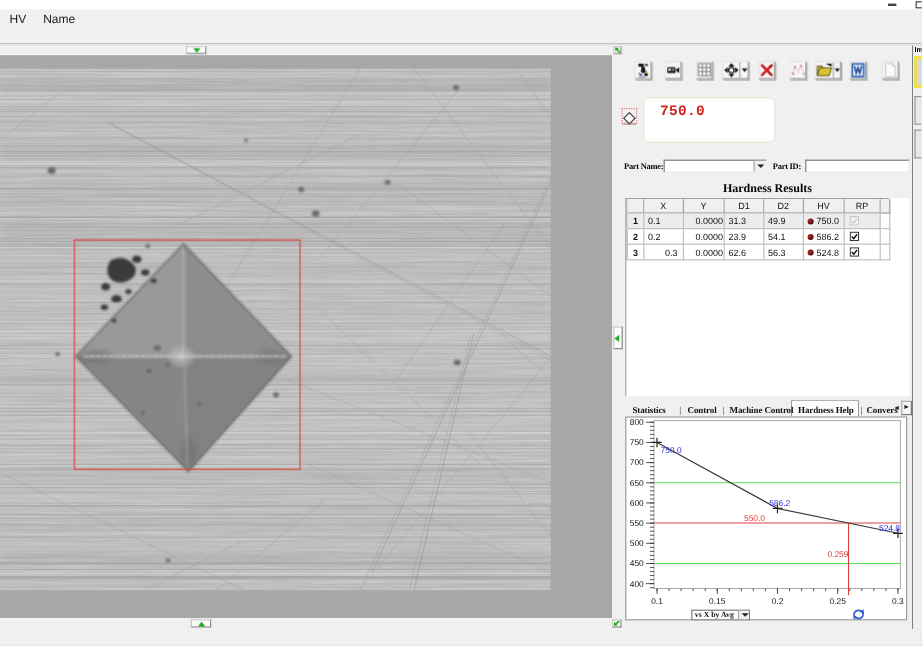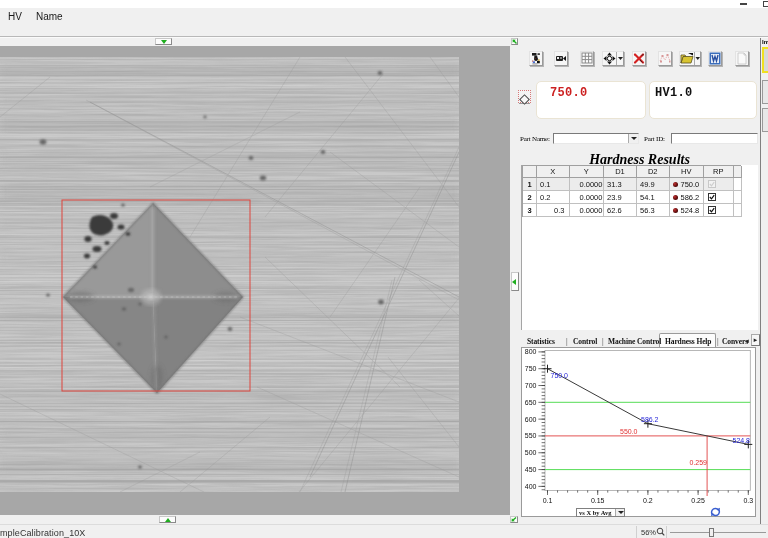--- a/index.html
+++ b/index.html
@@ -33,21 +33,21 @@
 .tbtn { position:absolute; top:51px; width:14px; height:15px; background:#f6f6f6;
   border:1px solid #e3e3e3; border-right-color:#9a9a9a; border-bottom-color:#9a9a9a;
   box-shadow:1px 1px 0 #b5b5b5; }
 .tbtn svg { position:absolute; left:0; top:0; }
 
 .dispbox { position:absolute; top:81px; height:38px; background:#ffffff;
   border:1px solid #eae4d4; border-radius:5px; }
 .disptext { position:absolute; top:4px; left:13px; font-family:"Liberation Mono",monospace;
   font-weight:bold; font-size:12px; letter-spacing:0.3px; }
 
-.plabel { position:absolute; font-family:"Liberation Serif",serif; font-weight:normal;
+.plabel { position:absolute; font-family:"Liberation Serif",serif; font-weight:bold;
   font-size:7px; color:#000; letter-spacing:-0.2px; }
 .sunken { position:absolute; background:#fff; border:1px solid #7a7a7a;
   border-bottom-color:#e8e8e8; border-right-color:#e8e8e8; }
 
 #tblwhite { left:521px; top:165px; width:237px; height:165px; background:#ffffff;
   border-left:1px solid #a5a5a5; }
 .tcell { position:absolute; font-size:7.5px; color:#111; line-height:13px;
   border-right:1px solid #c0c0c0; border-bottom:1px solid #c0c0c0; }
 .thead { background:#f0f0f0; border-right:1px solid #a0a0a0; border-bottom:1px solid #a0a0a0;
   text-align:center; line-height:12px; }
@@ -521,34 +521,31 @@
 </div>
 
 <div class="abs" style="left:517.5px;top:90px;width:13px;height:13px;background:#f4f4f4;border:1px dotted #d87878;box-shadow:0 2px 0 -1px #999;">
   <svg width="11" height="11">
         <rect x="2.2" y="2.2" width="6.6" height="6.6" transform="rotate(45 5.5 5.5)" fill="#f8f8f8" stroke="#444" stroke-width="1"></rect>
       </svg>
 </div>
 <div class="dispbox" style="left:536px;width:110px;">
       <div class="disptext" style="color:#cc2020;">750.0</div>
     </div>
-<div class="dispbox" style="left:649px;width:108px;">
-      <div class="disptext" style="color:#111;left:5px;">HV1.0</div>
-    </div>
 
 <div class="plabel" style="left:520px;top:135px;">Part Name:</div>
 <div class="sunken" style="left:553px;top:133px;width:86px;height:11px;">
   <div class="abs" style="right:0;top:0;width:10px;height:9px;background:#f0f0f0;border-left:1px solid #aaa;">
     <div class="abs" style="left:2px;top:3px;width:0;height:0;border-left:3px solid transparent;border-right:3px solid transparent;border-top:3.5px solid #222;"></div>
   </div>
 </div>
 <div class="plabel" style="left:644px;top:135px;">Part ID:</div>
 <div class="sunken" style="left:671px;top:133px;width:87px;height:11px;"></div>
 
-<div class="abs" style="left:521px;top:152px;width:237px;text-align:center;font-family:'Liberation Serif',serif;font-weight:bold;font-size:14px;color:#000;font-style:italic;">Hardness Results</div>
+<div class="abs" style="left:521px;top:152px;width:237px;text-align:center;font-family:'Liberation Serif',serif;font-weight:bold;font-size:10px;color:#000;">Hardness Results</div>
 <div class="abs" id="tblwhite"></div>
 
 <div class="abs" style="left:522px;top:165px;width:219px;height:52px;background:#fff;border-top:1px solid #a0a0a0;border-left:1px solid #a0a0a0;">
   <div class="tcell thead" style="left:0;top:0;width:14px;height:12px;"></div>
   <div class="tcell thead" style="left:14px;top:0;width:32.5px;height:12px;">X</div>
   <div class="tcell thead" style="left:46.5px;top:0;width:34.5px;height:12px;">Y</div>
   <div class="tcell thead" style="left:81px;top:0;width:33px;height:12px;">D1</div>
   <div class="tcell thead" style="left:114px;top:0;width:32.5px;height:12px;">D2</div>
   <div class="tcell thead" style="left:146.5px;top:0;width:34.5px;height:12px;">HV</div>
   <div class="tcell thead" style="left:181px;top:0;width:29.5px;height:12px;">RP</div>
@@ -747,25 +744,13 @@
   </div>
 </div>
 <svg class="abs" style="left:188px;top:158.5px;" width="11" height="10" viewBox="0 0 11 10">
   <path d="M2 6.8 A3.6 3.6 0 0 1 5.5 1.6 A3.6 3.6 0 0 1 8.6 3.2" fill="none" stroke="#3a5fd0" stroke-width="1.5"></path>
   <polygon points="9.9,0.8 9.6,4.6 6.4,2.6" fill="#3a5fd0"></polygon>
   <path d="M9 3.2 A3.6 3.6 0 0 1 5.5 8.4 A3.6 3.6 0 0 1 2.4 6.8" fill="none" stroke="#3a5fd0" stroke-width="1.5"></path>
   <polygon points="1.1,9.2 1.4,5.4 4.6,7.4" fill="#3a5fd0"></polygon>
 </svg>
 </div>
 
-<div class="abs" id="statusbar">
-  <div class="abs" style="left:0px;top:2.5px;font-size:9px;letter-spacing:0.1px;">mpleCalibration_10X</div>
-  <div class="abs" style="left:636px;top:1px;width:1px;height:12px;background:#d0d0d0;"></div>
-  <div class="abs" style="left:641px;top:3px;">56%</div>
-  <svg class="abs" style="left:656px;top:2px;" width="9" height="9">
-        <circle cx="4" cy="4" r="2.8" fill="none" stroke="#444" stroke-width="1"></circle>
-        <line x1="6" y1="6" x2="8.3" y2="8.3" stroke="#444" stroke-width="1.2"></line>
-      </svg>
-  <div class="abs" style="left:666px;top:1px;width:1px;height:12px;background:#d0d0d0;"></div>
-  <div class="abs" style="left:670px;top:7px;width:96px;height:1px;background:#9a9a9a;"></div>
-  <div class="abs" style="left:709px;top:3px;width:5px;height:9px;background:#f0f0f0;border:1px solid #777;"></div>
-</div>
 </div>
 
 </body></html>

